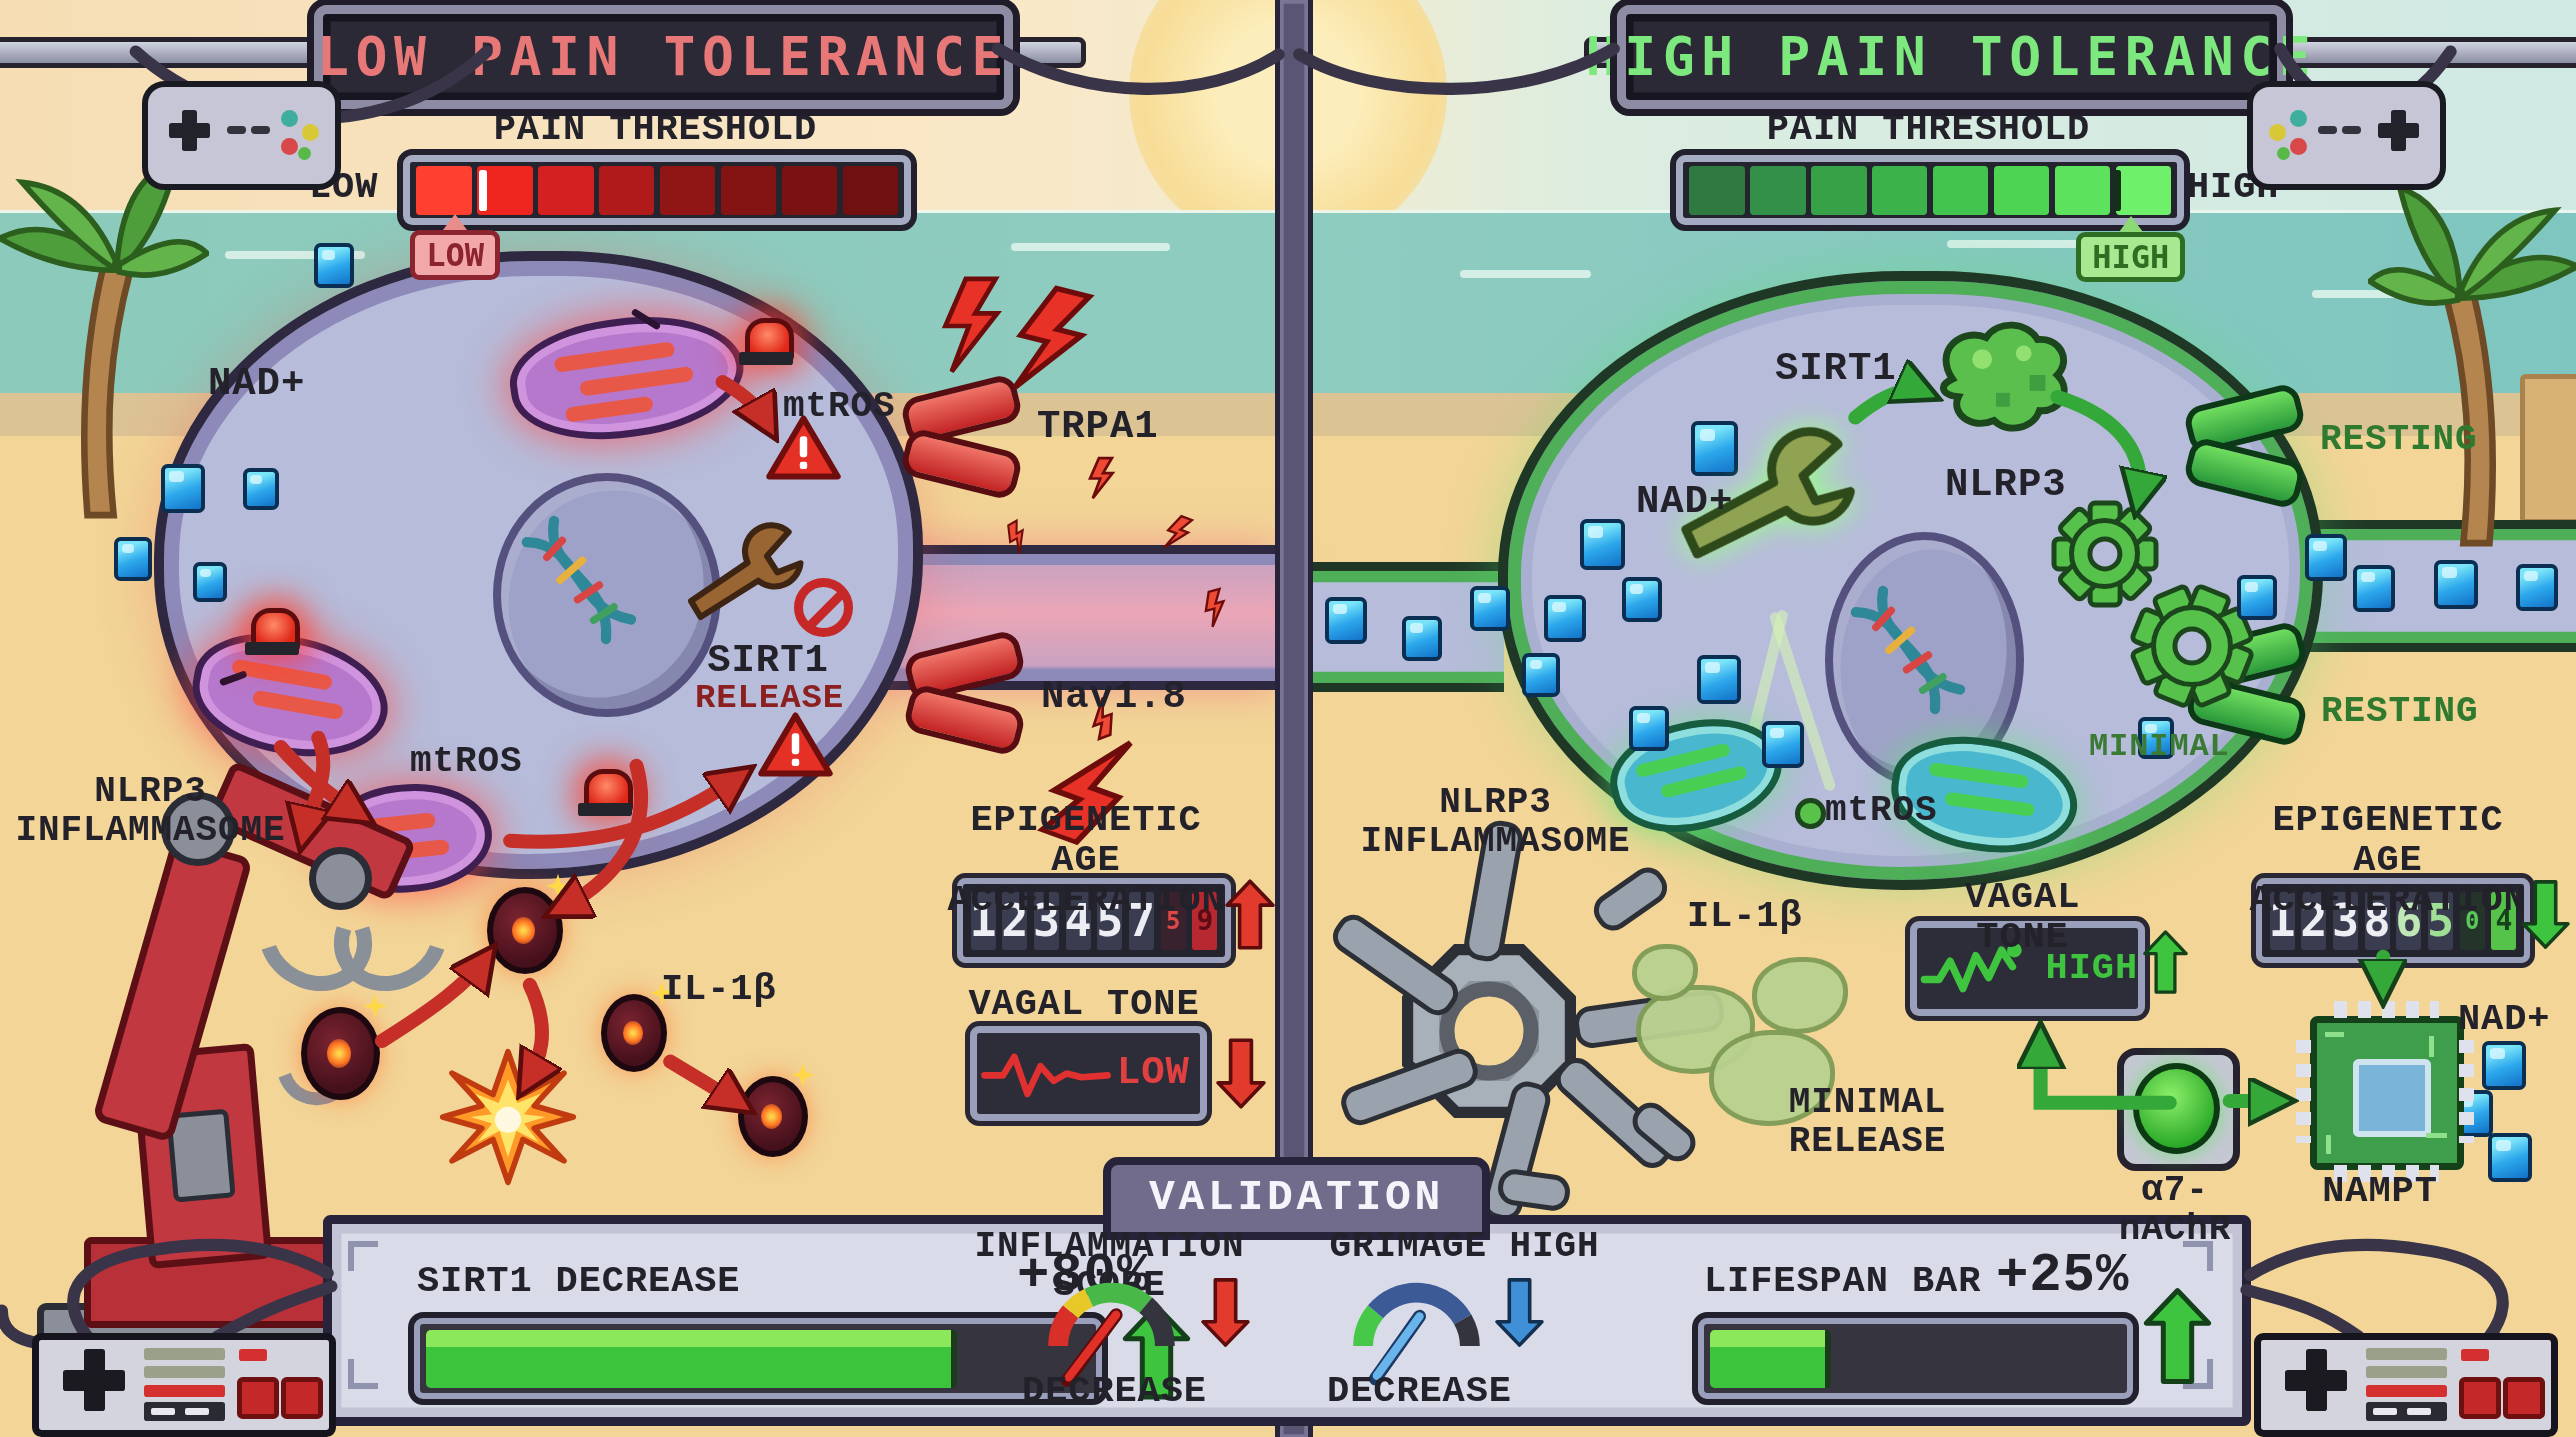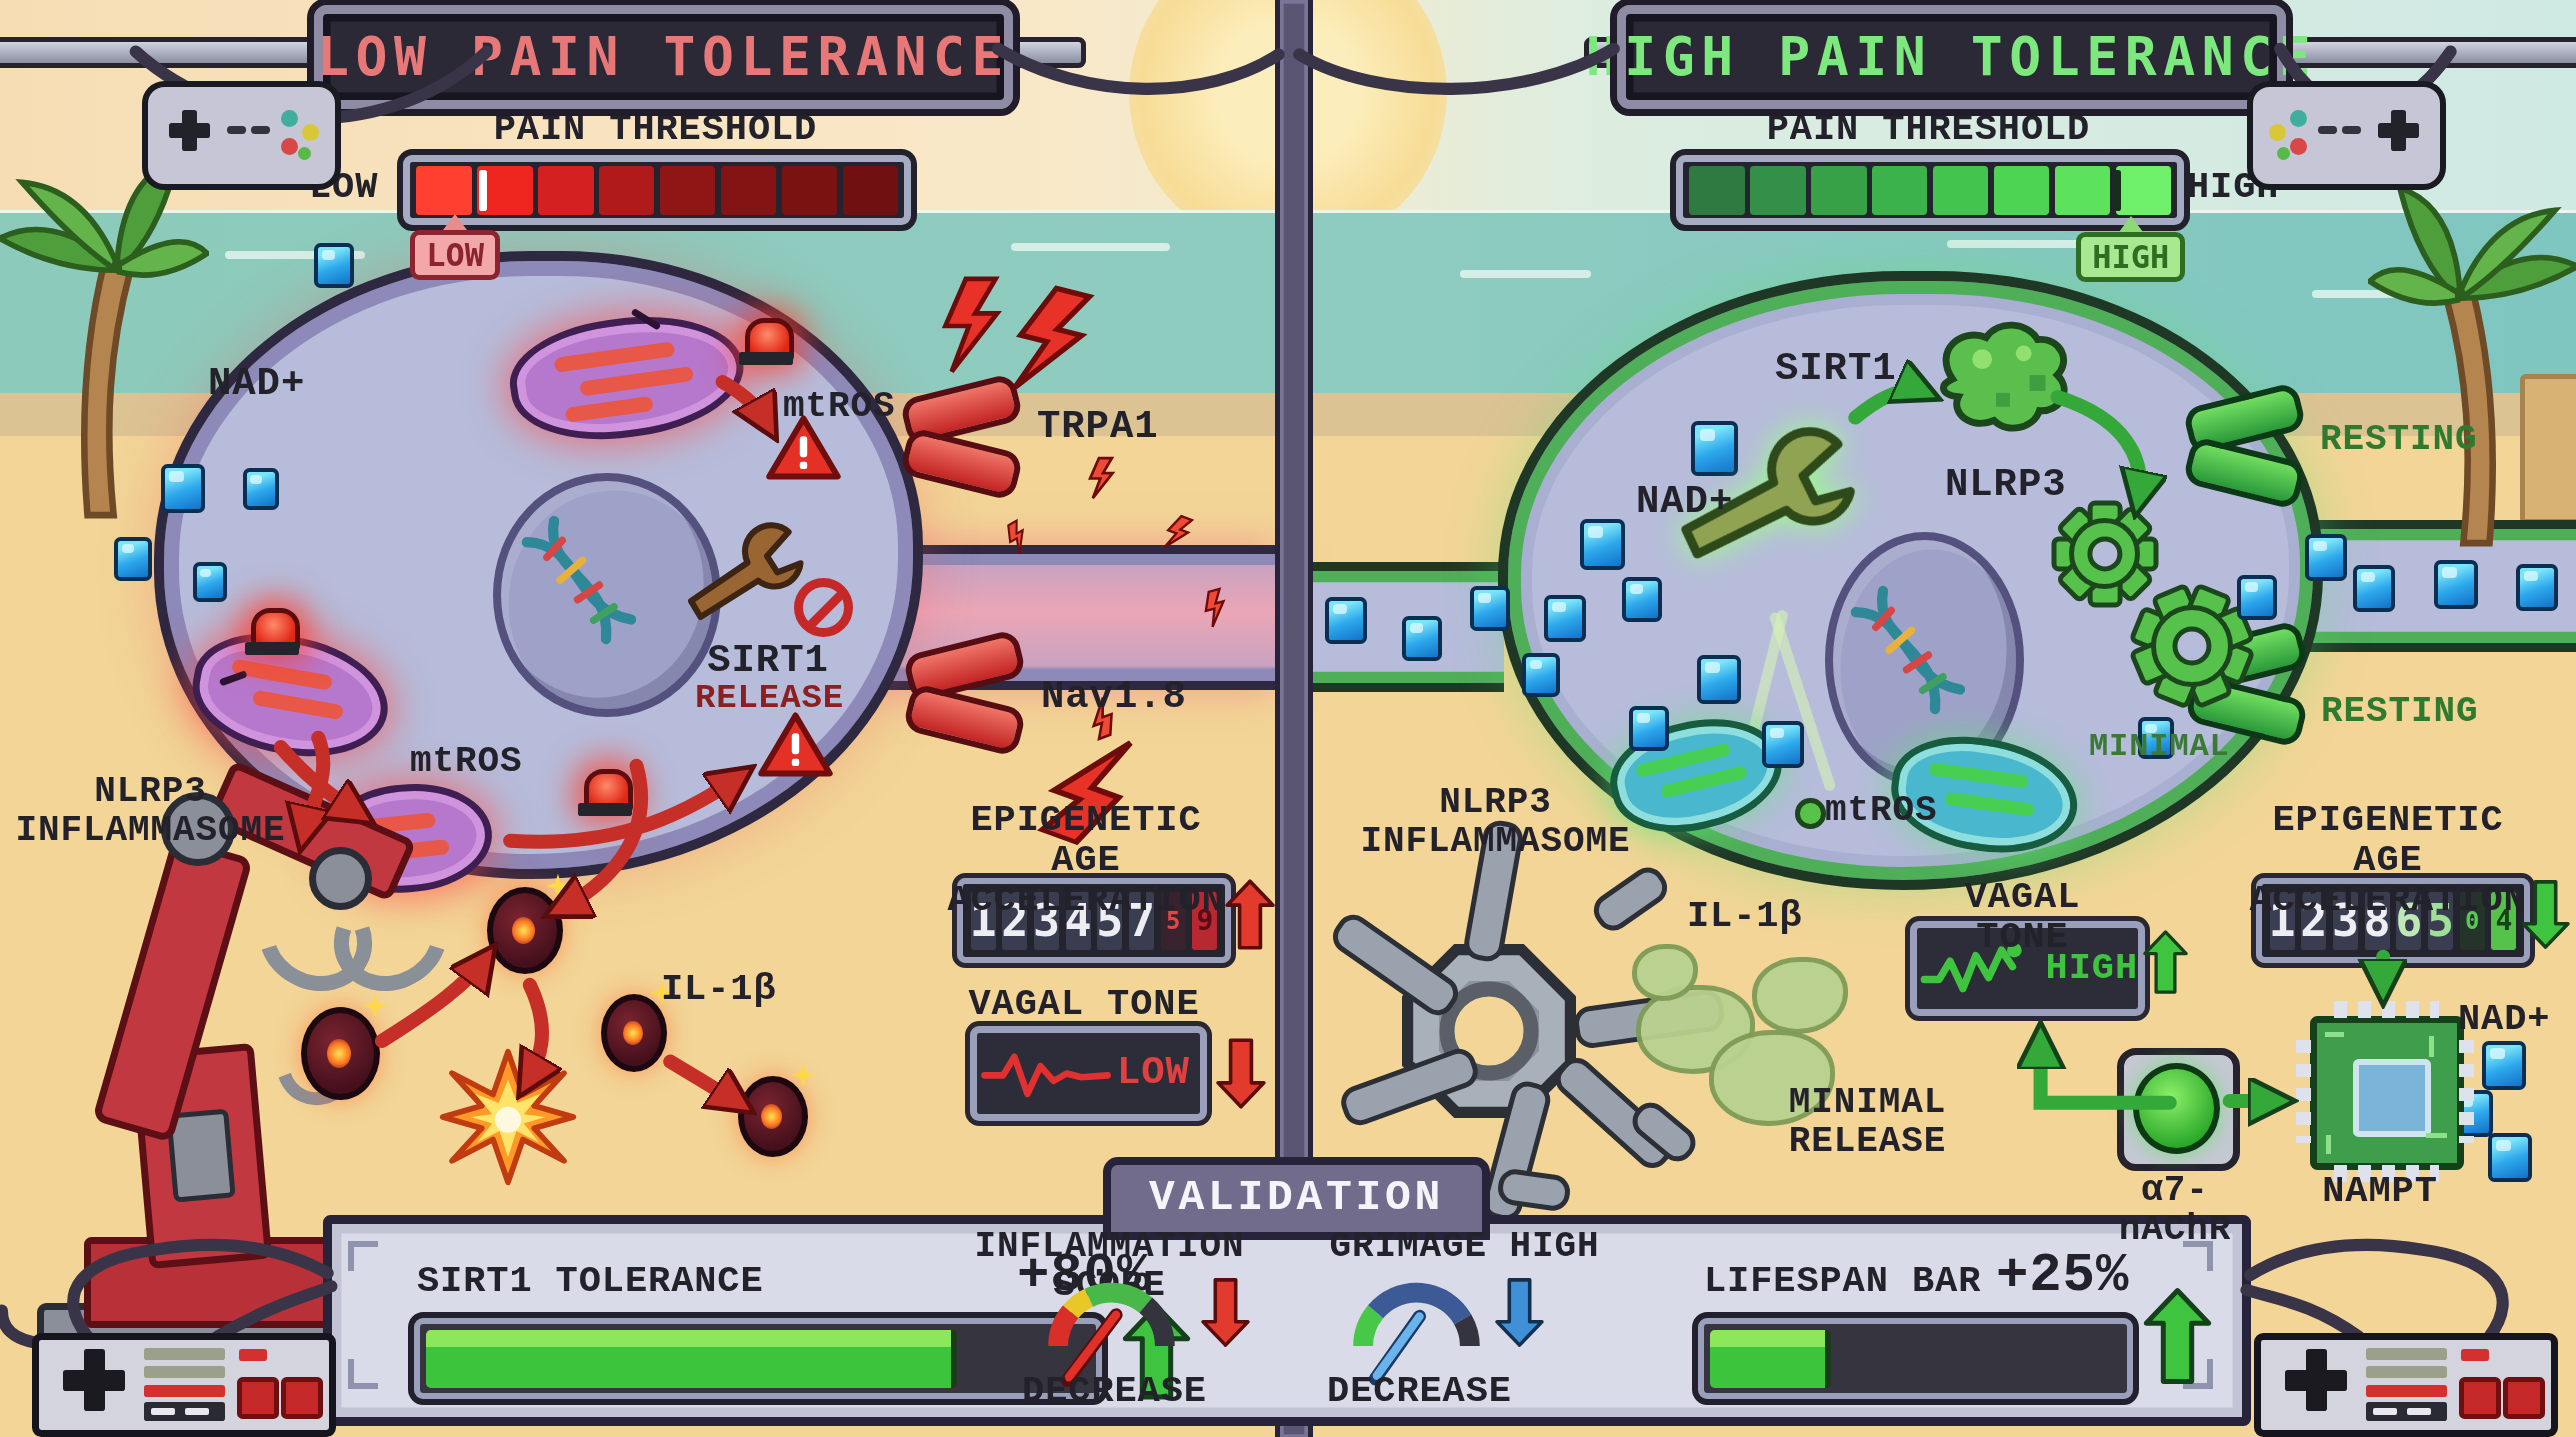--- a/index.html
+++ b/index.html
@@ -587,21 +587,21 @@
 
   <div class="abs" id="vtab" style="left:1103px;top:1157px;width:371px;height:67px;">
     <span class="t" style="font-size:43px;color:#f4f4fa;letter-spacing:3.7px">VALIDATION</span>
   </div>
   <div class="abs" id="vpanel" style="left:323px;top:1215px;width:1910px;height:193px;"></div>
   <div class="bracket" style="left:348px;top:1241px;border-right:none;border-bottom:none"></div>
   <div class="bracket" style="left:348px;top:1359px;border-right:none;border-top:none"></div>
   <div class="bracket" style="left:2183px;top:1241px;border-left:none;border-bottom:none"></div>
   <div class="bracket" style="left:2183px;top:1359px;border-left:none;border-top:none"></div>
 
-  <div class="abs t" style="left:417px;top:1262px;font-size:37px;z-index:8">SIRT1 TOLERANCE</div>
+  <div class="abs t" style="left:417px;top:1262px;font-size:37px;z-index:8">SIRT1 DECREASE</div>
   <div class="abs t" style="left:1017px;top:1247px;font-size:54px;z-index:8">+80%</div>
   <div class="abs vbar" style="left:414px;top:1318px;width:665px;height:58px">
     <div class="vfill" style="width:79%"></div>
   </div>
   <div class="abs barrow" style="left:1121px;top:1299px;width:71px;height:105px">
     <svg viewBox="0 0 100 140">
         <polygon points="50,6 94,52 70,52 70,134 30,134 30,52 6,52" fill="#3fc43f" stroke="#14401a" stroke-width="7" stroke-linejoin="round"></polygon>
       </svg>
   </div>
 

